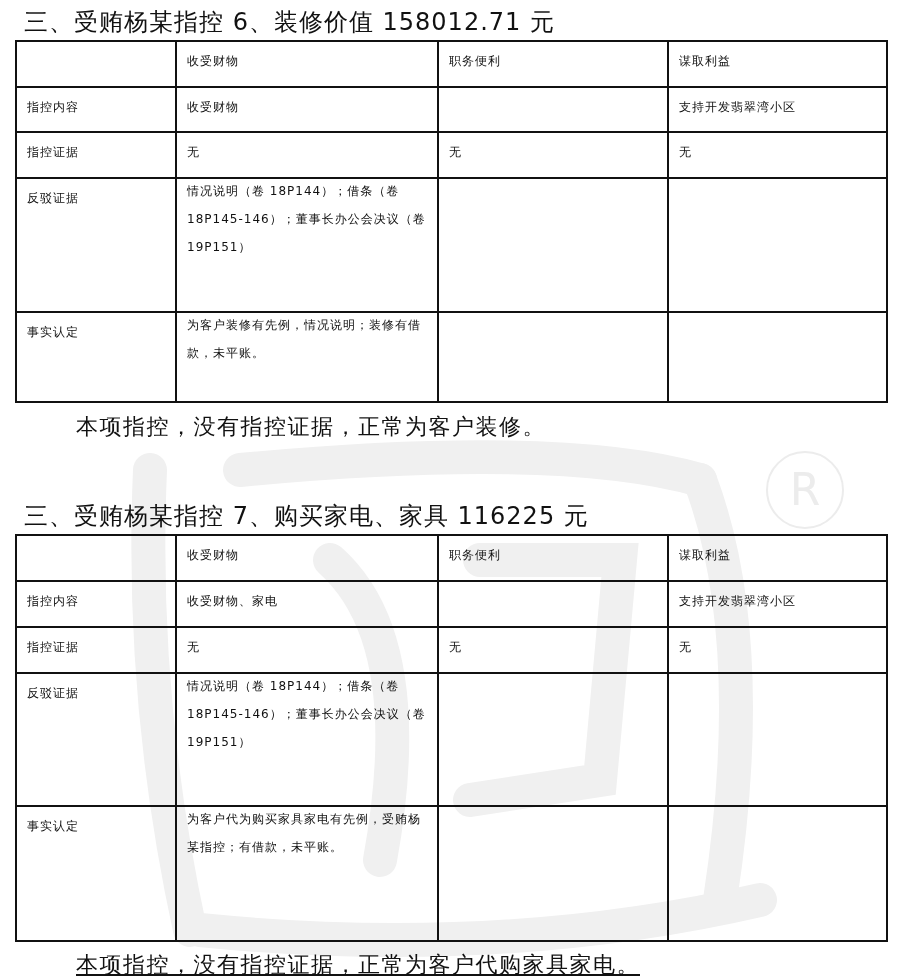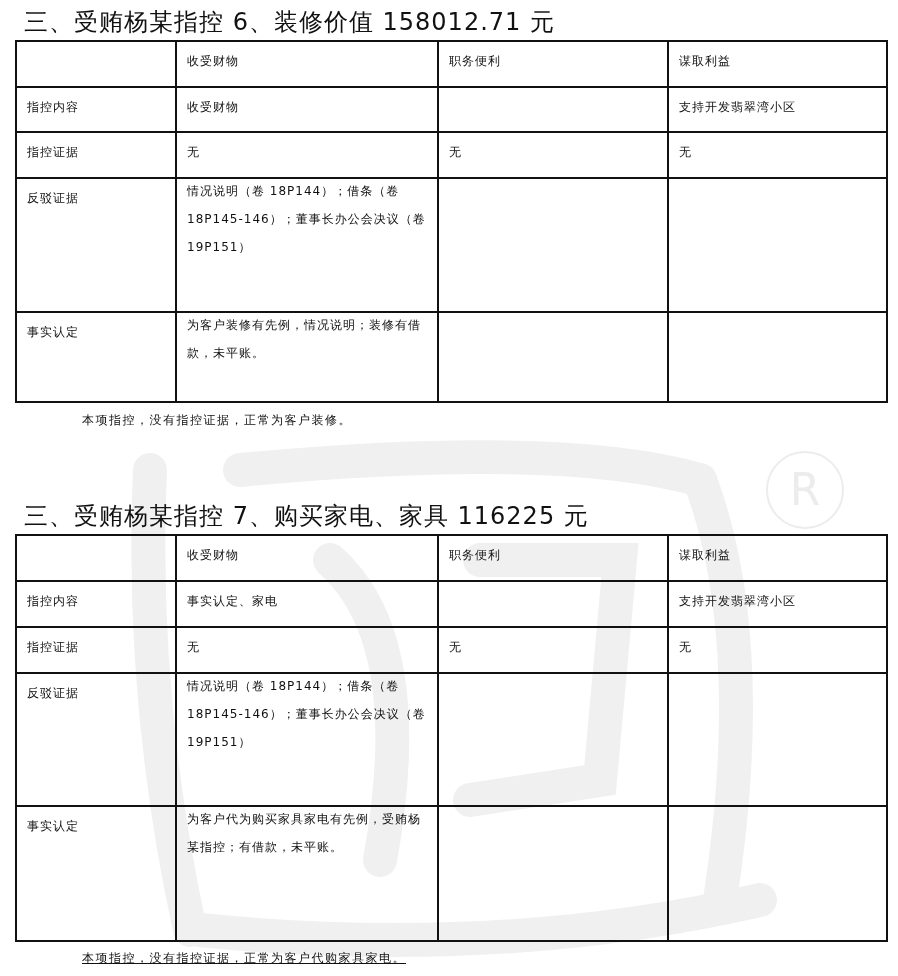--- a/index.html
+++ b/index.html
@@ -5,21 +5,21 @@
   html, body { margin:0; padding:0; }
   body {
     width:898px; height:976px; background:#ffffff; position:relative; overflow:hidden;
     font-family:"DejaVu Sans", "Liberation Sans", sans-serif; color:#111;
   }
   .watermark { position:absolute; left:0; top:0; width:898px; height:976px; pointer-events:none; z-index:0; }
   .heading {
     position:absolute; left:24px; font-size:24px; letter-spacing:1px; z-index:2; white-space:nowrap;
   }
   .note {
-    position:absolute; left:82px; font-size:12px; letter-spacing:1.5px; z-index:2; white-space:nowrap;
+    position:absolute; left:76px; font-size:22px; letter-spacing:1.5px; z-index:2; white-space:nowrap;
   }
   table.grid {
     position:absolute; left:15px; border-collapse:collapse; z-index:2; table-layout:fixed;
     width:871px; background:transparent;
   }
   table.grid td {
     border:2px solid #111; vertical-align:top; font-size:12px; padding:8px 8px 0 10px;
     line-height:22px; letter-spacing:1px;
   }
   table.grid td .ml { line-height:28px; margin-top:-10px; display:block; }
@@ -98,21 +98,21 @@
     </colgroup>
   <tbody>
       <tr style="height:46px;">
     <td></td>
     <td>收受财物</td>
     <td>职务便利</td>
     <td>谋取利益</td>
   </tr>
   <tr style="height:46px;">
     <td>指控内容</td>
-    <td>事实认定、家电</td>
+    <td>收受财物、家电</td>
     <td></td>
     <td>支持开发翡翠湾小区</td>
   </tr>
   <tr style="height:46px;">
     <td>指控证据</td>
     <td>无</td>
     <td>无</td>
     <td>无</td>
   </tr>
   <tr style="height:133px;">

